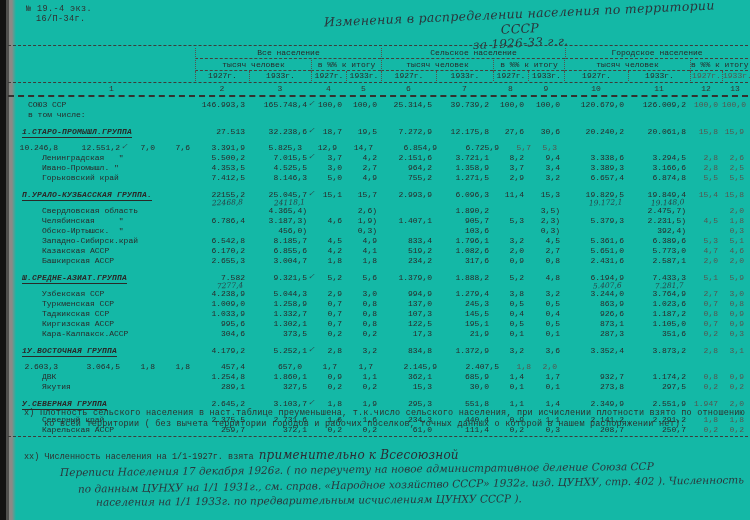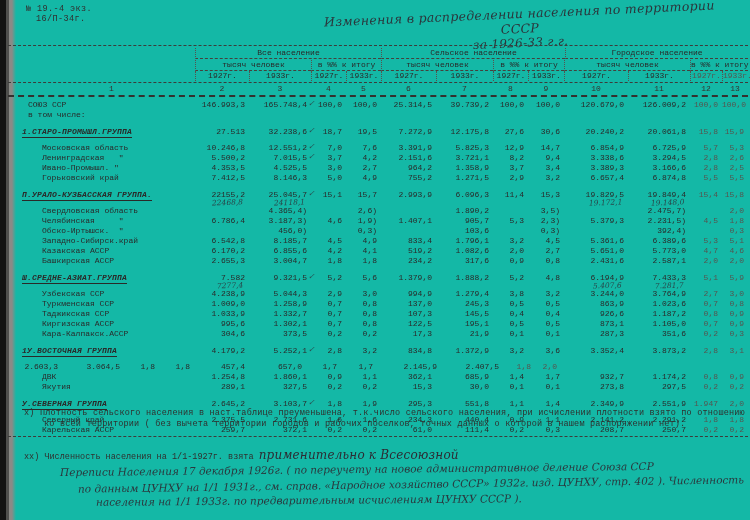--- a/index.html
+++ b/index.html
@@ -151,21 +151,20 @@
           <div class="cell v v6"><span>7.272,9</span></div>
           <div class="cell v v7"><span>12.175,8</span></div>
           <div class="cell v v8"><span>27,6</span></div>
           <div class="cell v v9"><span>30,6</span></div>
           <div class="cell v v10"><span>20.240,2</span></div>
           <div class="cell v v11"><span>20.061,8</span></div>
           <div class="cell v v12"><span>15,8</span></div>
           <div class="cell v v13"><span>15,9</span></div>
         </div>
         <div class="row gap">
-          <div class="cell name ind"><span class="lbl">Московская область</span></div>
           <div class="cell v v2"><span>10.246,8</span></div>
           <div class="cell v v3"><span>12.551,2</span></div>
           <div class="cell v v4"><span>7,0</span><span class="mk ink">✓</span></div>
           <div class="cell v v5"><span>7,6</span></div>
           <div class="cell v v6"><span>3.391,9</span></div>
           <div class="cell v v7"><span>5.825,3</span></div>
           <div class="cell v v8"><span>12,9</span></div>
           <div class="cell v v9"><span>14,7</span></div>
           <div class="cell v v10"><span>6.854,9</span></div>
           <div class="cell v v11"><span>6.725,9</span></div>

